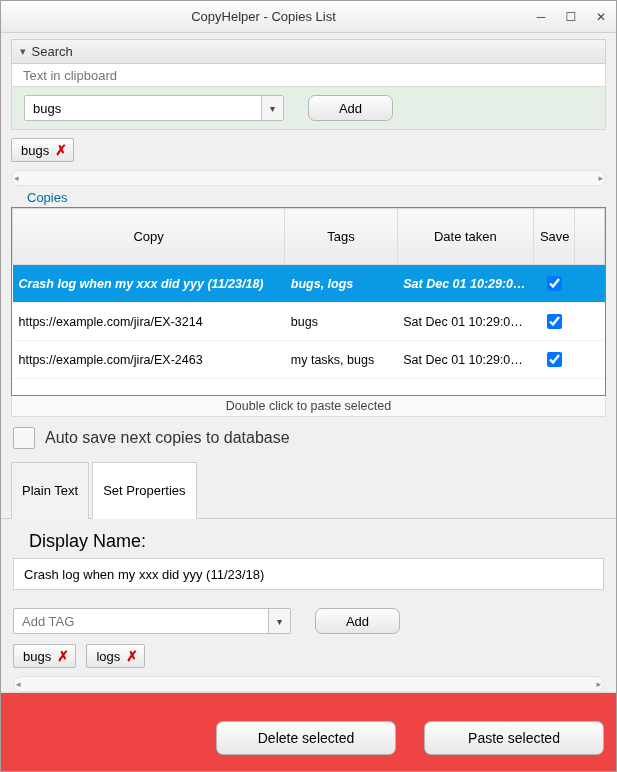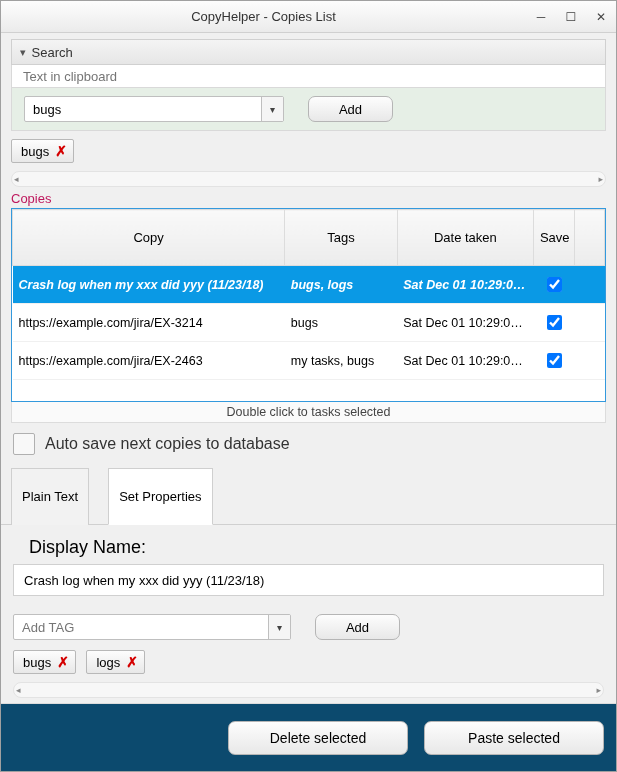--- a/index.html
+++ b/index.html
@@ -16,41 +16,41 @@
 .tag-add { background:#e6efe6; border:1px solid #d9d9d9; border-top:none; padding:8px 12px; display:flex; gap:8px; }
 .combo { position:relative; flex:0 0 260px; }
 .combo input { width:100%; height:26px; border:1px solid #bfbfbf; border-radius:2px; padding:0 24px 0 8px; font-size:13px; }
 .combo .drop { position:absolute; right:1px; top:1px; width:22px; height:24px; display:flex; align-items:center; justify-content:center; border-left:1px solid #bfbfbf; background:#f5f5f5; font-size:10px; color:#444; cursor:pointer;}
 .btn { height:26px; border:1px solid #b5b5b5; background:linear-gradient(#fdfdfd,#e8e8e8); border-radius:7px; padding:0 18px; font-size:13px; cursor:pointer;margin-left:16px; }
 .btn.wide { flex:0 0 85px; }
 .tag-strip { padding:8px 10px; }
 .tag-chip { display:inline-flex; align-items:center; height:24px; border:1px solid #b8b8b8; background:linear-gradient(#fdfdfd,#e8e8e8); border-radius:2px; padding:0 6px 0 9px; font-size:13px; margin-right:6px; cursor:pointer; }
 .tag-chip .x { color:#d40000; font-weight:900; margin-left:6px; font-size:14px;}
 .hscroll { margin:0 10px; height:16px; background:#f7f7f7; border:1px solid #e3e3e3; border-radius:8px; display:flex; align-items:center; justify-content:space-between; font-size:9px; color:#888; padding:0 2px;}
-.copies-label { font-size:13px; padding:4px 10px 2px; color:#be185d; }
+.copies-label { font-size:13px; padding:4px 26px 2px; color:#0369a1; }
 .grid { border:1px solid #3399dd; margin:0 10px; background:#fff; height:194px; display:flex; flex-direction:column;}
 .grid thead td { background:linear-gradient(#f9f9f9,#ececec); border:1px solid #dcdcdc; font-size:13px; text-align:center; padding:20px 6px; }
 .grid table { width:100%; border-collapse:collapse; table-layout:fixed; }
 .grid tbody td { font-size:12.5px; padding:8px 6px; border-bottom:1px solid #f0f0f0; overflow:hidden; white-space:nowrap; text-overflow:ellipsis; }
 .grid tbody tr.selected td { background:#0a99e5; color:#fff; font-weight:600; font-style:italic; }
 .grid .chk { text-align:center; }
 .grid-footer { margin:0 10px; border:1px solid #dcdcdc; border-top:none; text-align:center; font-size:12.5px; padding:3px 0; background:#fafafa; color:#444;}
 .autosave { display:flex; align-items:center; gap:10px; padding:10px 12px 6px; font-size:16px; color:#333;}
 .autosave .cb { width:22px; height:22px; border:1px solid #b0b0b0; background:#f8f8f8; border-radius:2px; cursor:pointer; }
 .tabs { display:flex; padding:6px 10px 0; border-bottom:1px solid #d0d0d0;}
 .tab { border:1px solid #cfcfcf; border-bottom:none; padding:20px 10px; font-size:13px; margin-right:3px; background:#f2f2f2; cursor:pointer; position:relative; top:1px;}
-.tab.active { background:#fff; border-bottom:1px solid #fff;margin-left:16px; }
+.tab.active { background:#fff; border-bottom:1px solid #fff; }
 .display-label { font-size:18px; padding:12px 28px 6px; }
 .name-input { margin:0 12px; }
 .name-input input { width:100%; height:32px; border:1px solid #d0d0d0; padding:0 10px; font-size:13px; }
 .tag-add2 { padding:18px 12px 0; display:flex; gap:8px; }
 .tag-add2 .combo { flex:0 0 278px; }
 .tag-add2 .combo input { color:#888; }
 .tag-strip2 { padding:10px 12px 4px; }
-.footer { margin-top:auto; display:flex; justify-content:flex-end; padding:17px 12px 16px; border-top:1px solid #dcdcdc; background:#0c4a6e;}
+.footer { margin-top:auto; display:flex; justify-content:flex-end; gap:12px; padding:28px 12px 16px; border-top:1px solid #dcdcdc; background:#ef4444;}
 .footer .btn { width:180px; height:34px; font-size:14px;}
 input[type=checkbox]{ width:15px; height:15px; cursor:pointer;}
 </style>
 </head>
 <body>
 
 <div class="window">
 
   <div class="titlebar">
     <div class="title">CopyHelper - Copies List</div>
@@ -127,21 +127,21 @@
         <tr>
           <td>https://example.com/jira/EX-2463</td>
           <td>my tasks, bugs</td>
           <td>Sat Dec 01 10:29:03 I...</td>
           <td class="chk"><input type="checkbox" checked="" style=""></td>
           <td></td>
         </tr>
       </tbody>
     </table>
   </div>
-  <div class="grid-footer">Double click to tasks selected</div>
+  <div class="grid-footer">Double click to paste selected</div>
 
   <div class="autosave">
     <div class="cb"></div>
     <span>Auto save next copies to database</span>
   </div>
 
   <div class="tabs">
     <div class="tab">Plain Text</div>
     <div class="tab active">Set Properties</div>
   </div>

